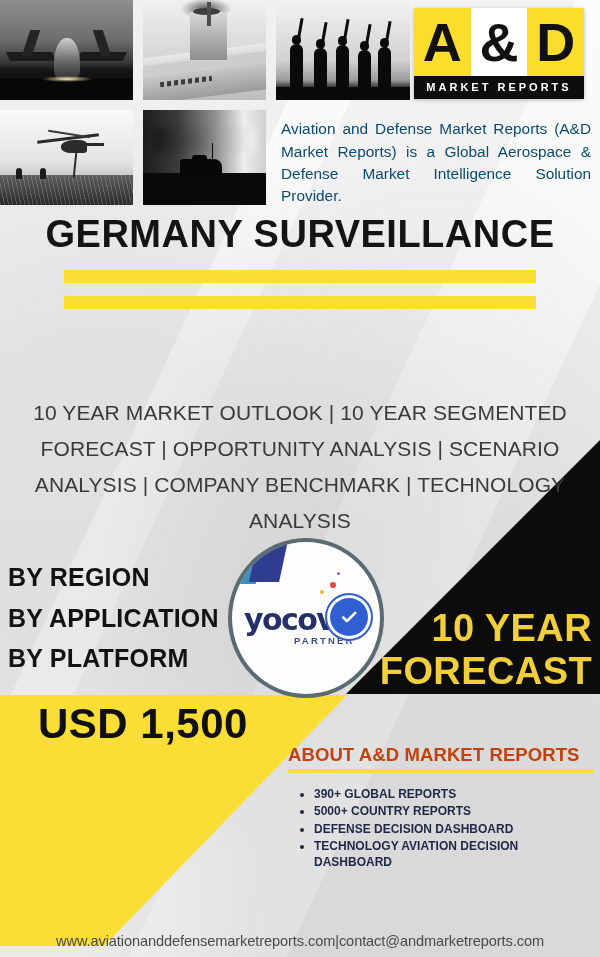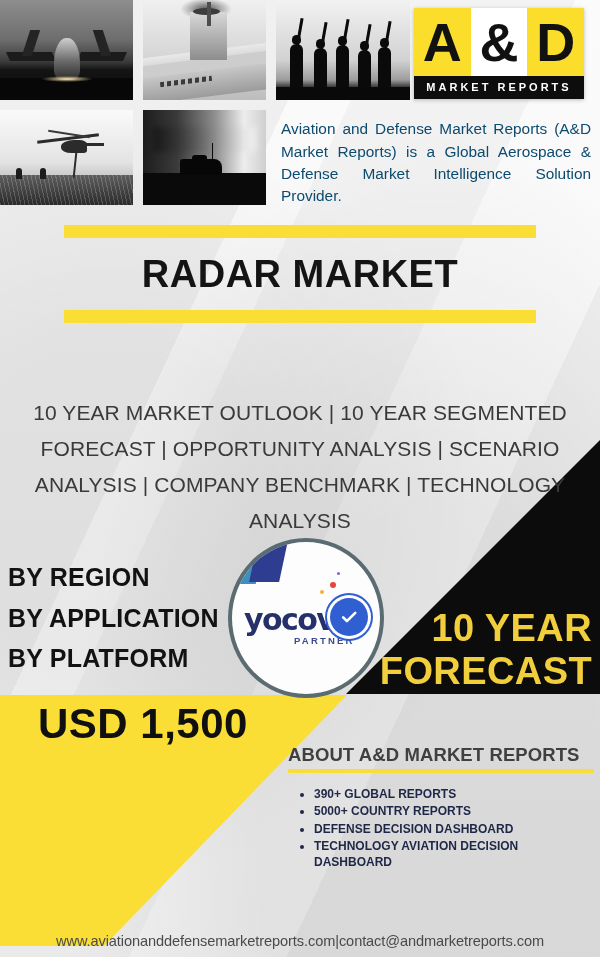--- a/index.html
+++ b/index.html
@@ -154,21 +154,21 @@
   
   .forecast{position:absolute;right:8px;top:607px;z-index:6;text-align:right;}
   .forecast div{font-size:38px;font-weight:700;color:#F1CE3C;line-height:1.13;letter-spacing:.4px;}
 
   
   .price{position:absolute;left:38px;top:700px;z-index:6;
     font-size:42px;font-weight:700;color:#101010;letter-spacing:.5px;}
 
   
   .about{position:absolute;left:288px;top:744px;width:306px;z-index:6;}
-  .about-head{font-size:18.5px;font-weight:700;color:#404040;letter-spacing:.1px;}
+  .about-head{font-size:18.5px;font-weight:700;color:#c2410c;letter-spacing:.1px;}
   .about-underline{height:3.5px;background:#FADE35;margin-top:3px;width:100%;}
   .about-list{margin:14px 0 0 0;padding-left:26px;}
   .about-list li{font-size:12px;font-weight:700;color:#1E2746;line-height:1.3;margin-bottom:2px;}
 
   
   .footer{
     position:absolute;left:0;bottom:0;width:600px;height:32px;z-index:7;
     display:flex;align-items:center;justify-content:center;
     color:#4a4a4a;font-size:14.6px;letter-spacing:-.1px;
   }
@@ -270,22 +270,22 @@
       <div class="logo-cell y">A</div>
       <div class="logo-cell w">&amp;</div>
       <div class="logo-cell y">D</div>
     </div>
     <div class="logo-bar">MARKET REPORTS</div>
   </div>
 
   <p class="intro">Aviation and Defense Market Reports (A&amp;D Market Reports) is a Global Aerospace &amp; Defense Market Intelligence Solution Provider.</p>
 
   <div class="title-block">
+    <div class="title-line l1">GERMANY SURVEILLANCE</div>
     <div class="ybar b1"></div>
-    <div class="title-line l2">RADAR MARKET</div>
     <div class="ybar b2"></div>
   </div>
 
   <div class="features">10 YEAR MARKET OUTLOOK | 10 YEAR SEGMENTED FORECAST | OPPORTUNITY ANALYSIS | SCENARIO ANALYSIS | COMPANY BENCHMARK | TECHNOLOGY ANALYSIS</div>
 
   <div class="wedge-black"></div>
   <div class="wedge-yellow"></div>
 
   <div class="by-list">
     <div class="by-item">BY REGION</div>

